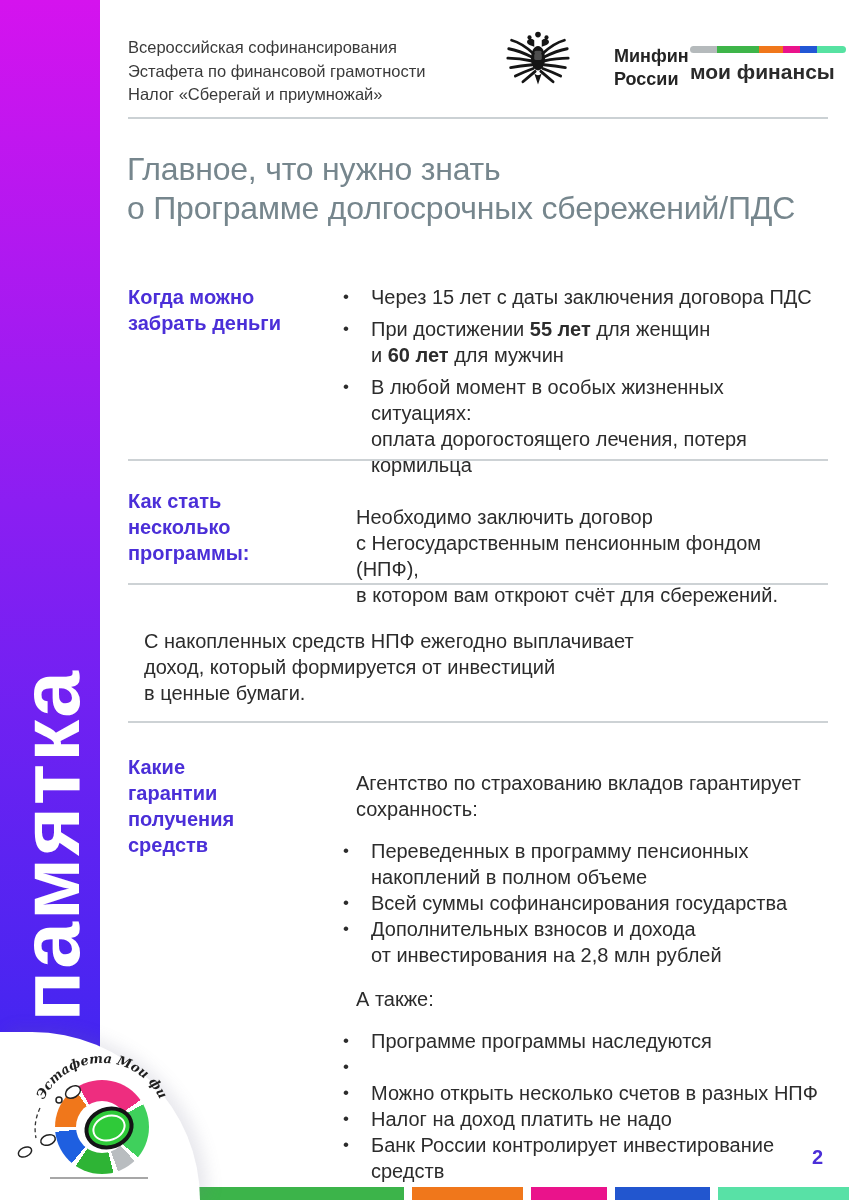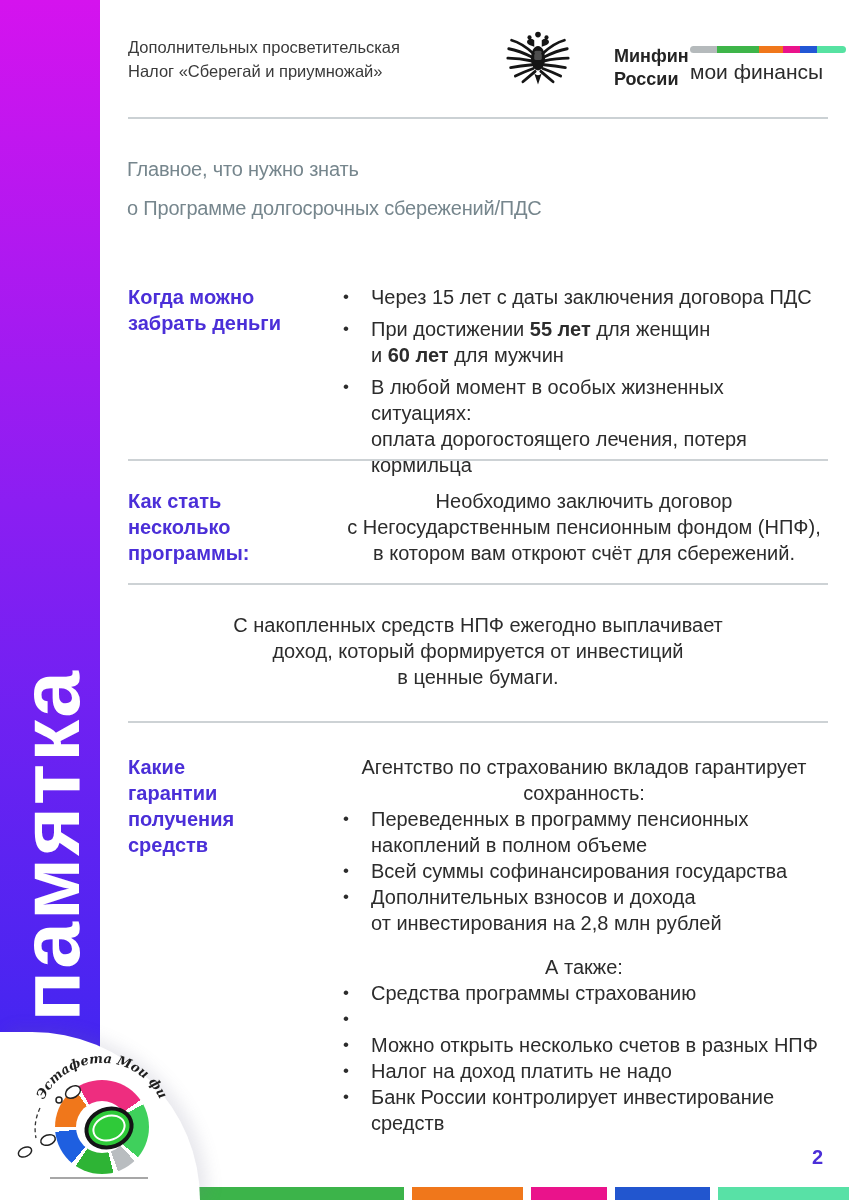--- a/index.html
+++ b/index.html
@@ -13,38 +13,38 @@
   .side-vertical span{writing-mode:vertical-rl;transform:rotate(180deg);
                  font-size:84px;font-weight:700;color:#fff;letter-spacing:2px;line-height:100px;}
 
   
   .program-lines{position:absolute;left:128px;top:36px;font-size:16.5px;line-height:23.5px;color:#3a3a3a;}
   .eagle{position:absolute;left:505px;top:28px;width:66px;height:66px;}
   .minfin-label{position:absolute;left:614px;top:45px;font-size:18px;font-weight:700;line-height:23px;color:#242424;}
   .myfin{position:absolute;left:690px;top:46px;width:156px;}
   .myfin-bar{display:flex;height:7px;border-radius:4px;overflow:hidden;margin-bottom:7px;}
   .myfin-bar div{height:100%;}
-  .myfin-label{font-size:21px;font-weight:400;color:#2b2b2b;letter-spacing:0;}
+  .myfin-label{font-size:21px;font-weight:700;color:#2b2b2b;letter-spacing:0;}
   .header-divider{position:absolute;left:128px;top:117px;width:700px;height:2px;background:#cbd1d4;}
 
   
-  .doc-title{position:absolute;left:127px;top:150px;font-size:20px;line-height:39px;
+  .doc-title{position:absolute;left:127px;top:150px;font-size:32px;line-height:39px;
              color:#76868d;font-weight:400;letter-spacing:-0.2px;}
 
   
   .sections{position:absolute;left:128px;top:0;width:700px;height:1200px;z-index:1;}
   .section{position:absolute;left:0;width:700px;display:flex;gap:32px;}
   .section:nth-child(1){top:284px}
   .section:nth-child(2){top:488px}
   .section:nth-child(3){top:612px}
   .section:nth-child(4){top:754px}
   .sec-heading{margin:0;width:180px;flex:0 0 180px;font-size:20px;font-weight:700;
                line-height:26px;color:#4b2fd8;white-space:pre-line;}
   .sec-body{flex:1;font-size:20px;line-height:26px;color:#2c2c2c;}
-  .sec-body p{margin:0;white-space:pre-line;text-align:center;}
+  .sec-body p{margin:16px;white-space:pre-line;}
   .sec-body p.gap{margin-top:18px;}
   ul.bullets{list-style:none;margin:0;padding:0;}
   ul.bullets li{display:flex;}
   ul.bullets.loose li + li{margin-top:6px;}
   .dot{flex:0 0 28px;text-align:left;padding-left:3px;font-size:17px;color:#2c2c2c;}
   .bt{white-space:pre-line;}
   .bt .bold{font-weight:700;}
   .divider{position:absolute;left:128px;width:700px;height:2px;background:#cdd2d5;}
   .d1{top:459px}.d2{top:583px}.d3{top:721px}
 
@@ -70,21 +70,22 @@
 <body>
 
 <div class="page">
 
   <div class="side-bar" style="background: linear-gradient(rgb(213, 19, 238) 0%, rgb(139, 30, 242) 45%, rgb(65, 38, 241) 95%);"></div>
   <div class="side-vertical">
     <span>памятка</span>
   </div>
 
   <div class="program-lines">
-    <div>Дополнительных просветительская</div>
+    <div>Всероссийская софинансирования</div>
+    <div>Эстафета по финансовой грамотности</div>
     <div>Налог «Сберегай и приумножай»</div>
   </div>
 
   <svg class="eagle" viewBox="0 0 70 70">
     <g fill="#151515">
       <circle cx="35" cy="7" r="3"></circle>
         <circle cx="26" cy="10" r="2.2"></circle>
         <circle cx="44" cy="10" r="2.2"></circle>
       <path d="M31 13 q-4 -3 -7 0 q-2 3 2 5 l5 2 z"></path>
       <path d="M39 13 q4 -3 7 0 q2 3 -2 5 l-5 2 z"></path>
@@ -193,21 +194,21 @@
             <li class="bullet-item">
               <span class="dot">•</span>
               <span class="bt"><span>Дополнительных взносов и дохода
 от инвестирования на 2,8 млн рублей</span></span>
             </li>
           </ul>
           <p class="gap">А также:</p>
           <ul class="bullets tight">
             <li class="bullet-item">
               <span class="dot">•</span>
-              <span class="bt"><span>Средства программы страхованию</span></span>
+              <span class="bt"><span>Программе программы наследуются</span></span>
             </li>
             <li class="bullet-item">
               <span class="dot">•</span>
             </li>
             <li class="bullet-item">
               <span class="dot">•</span>
               <span class="bt"><span>Можно открыть несколько счетов в разных НПФ</span></span>
             </li>
             <li class="bullet-item">
               <span class="dot">•</span>

